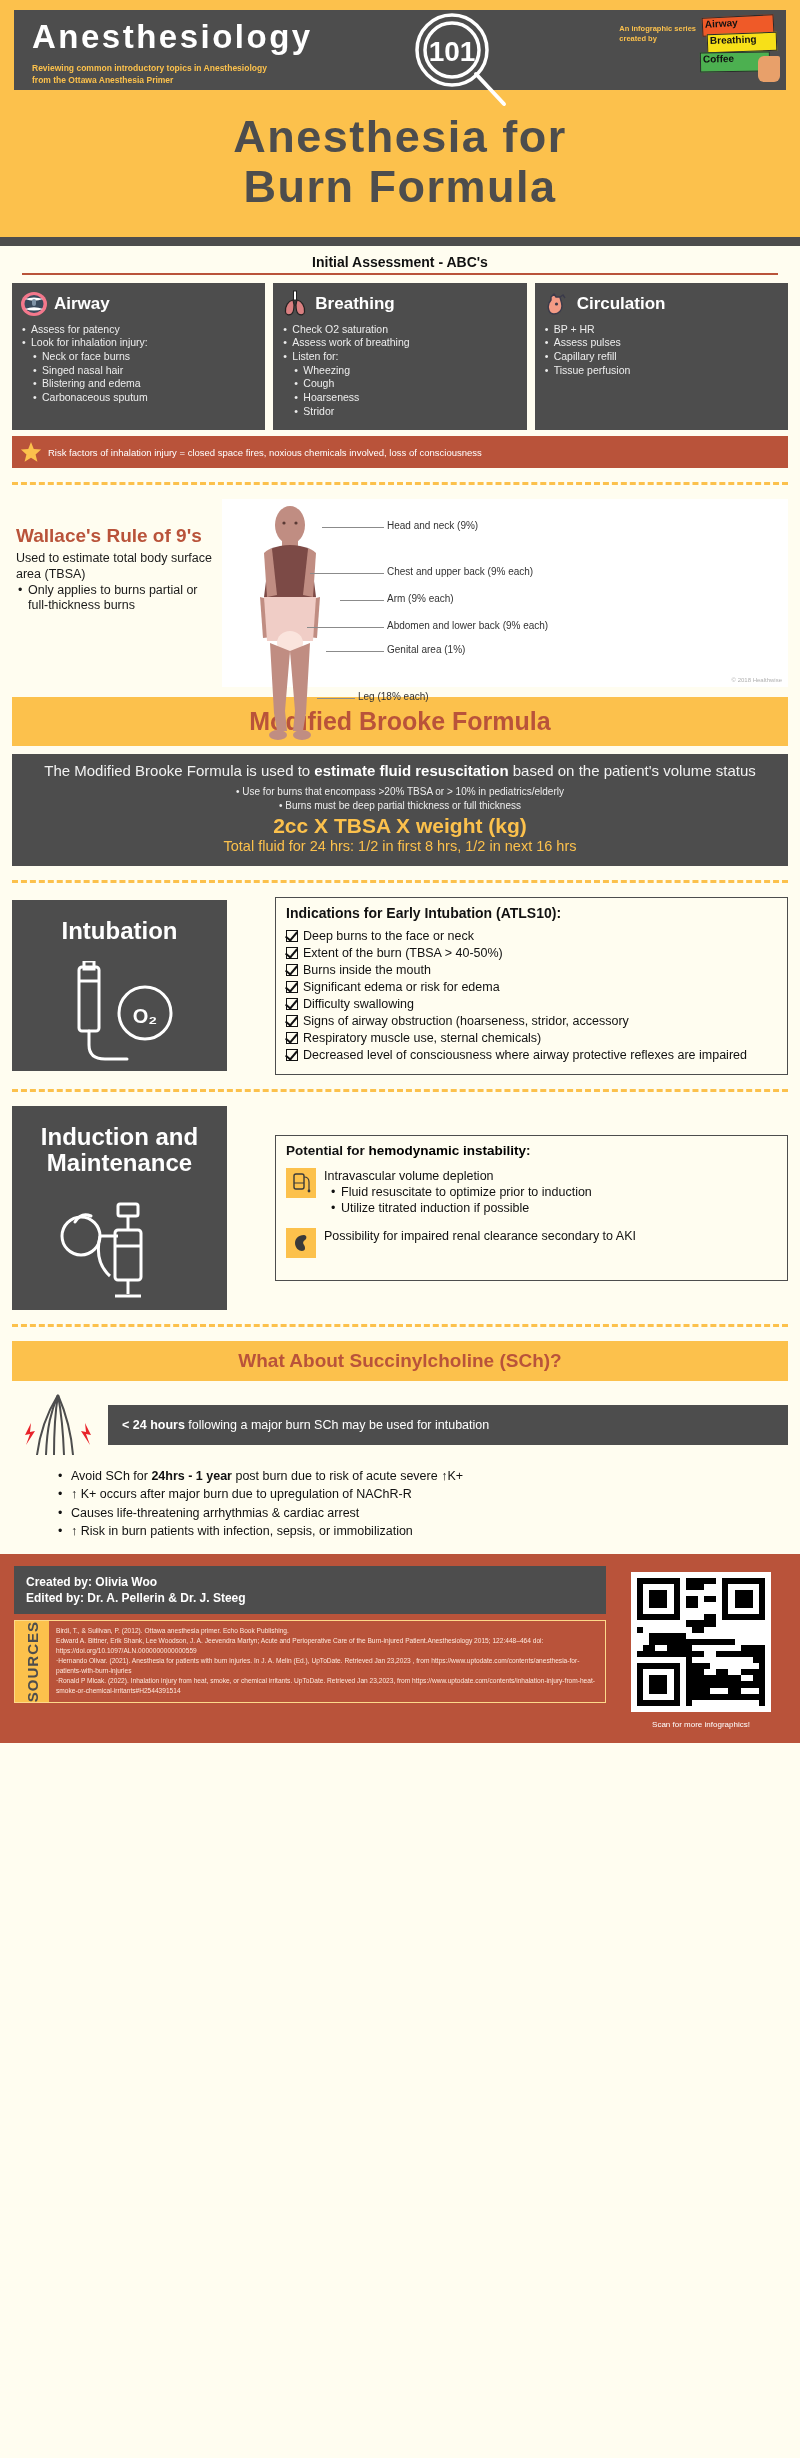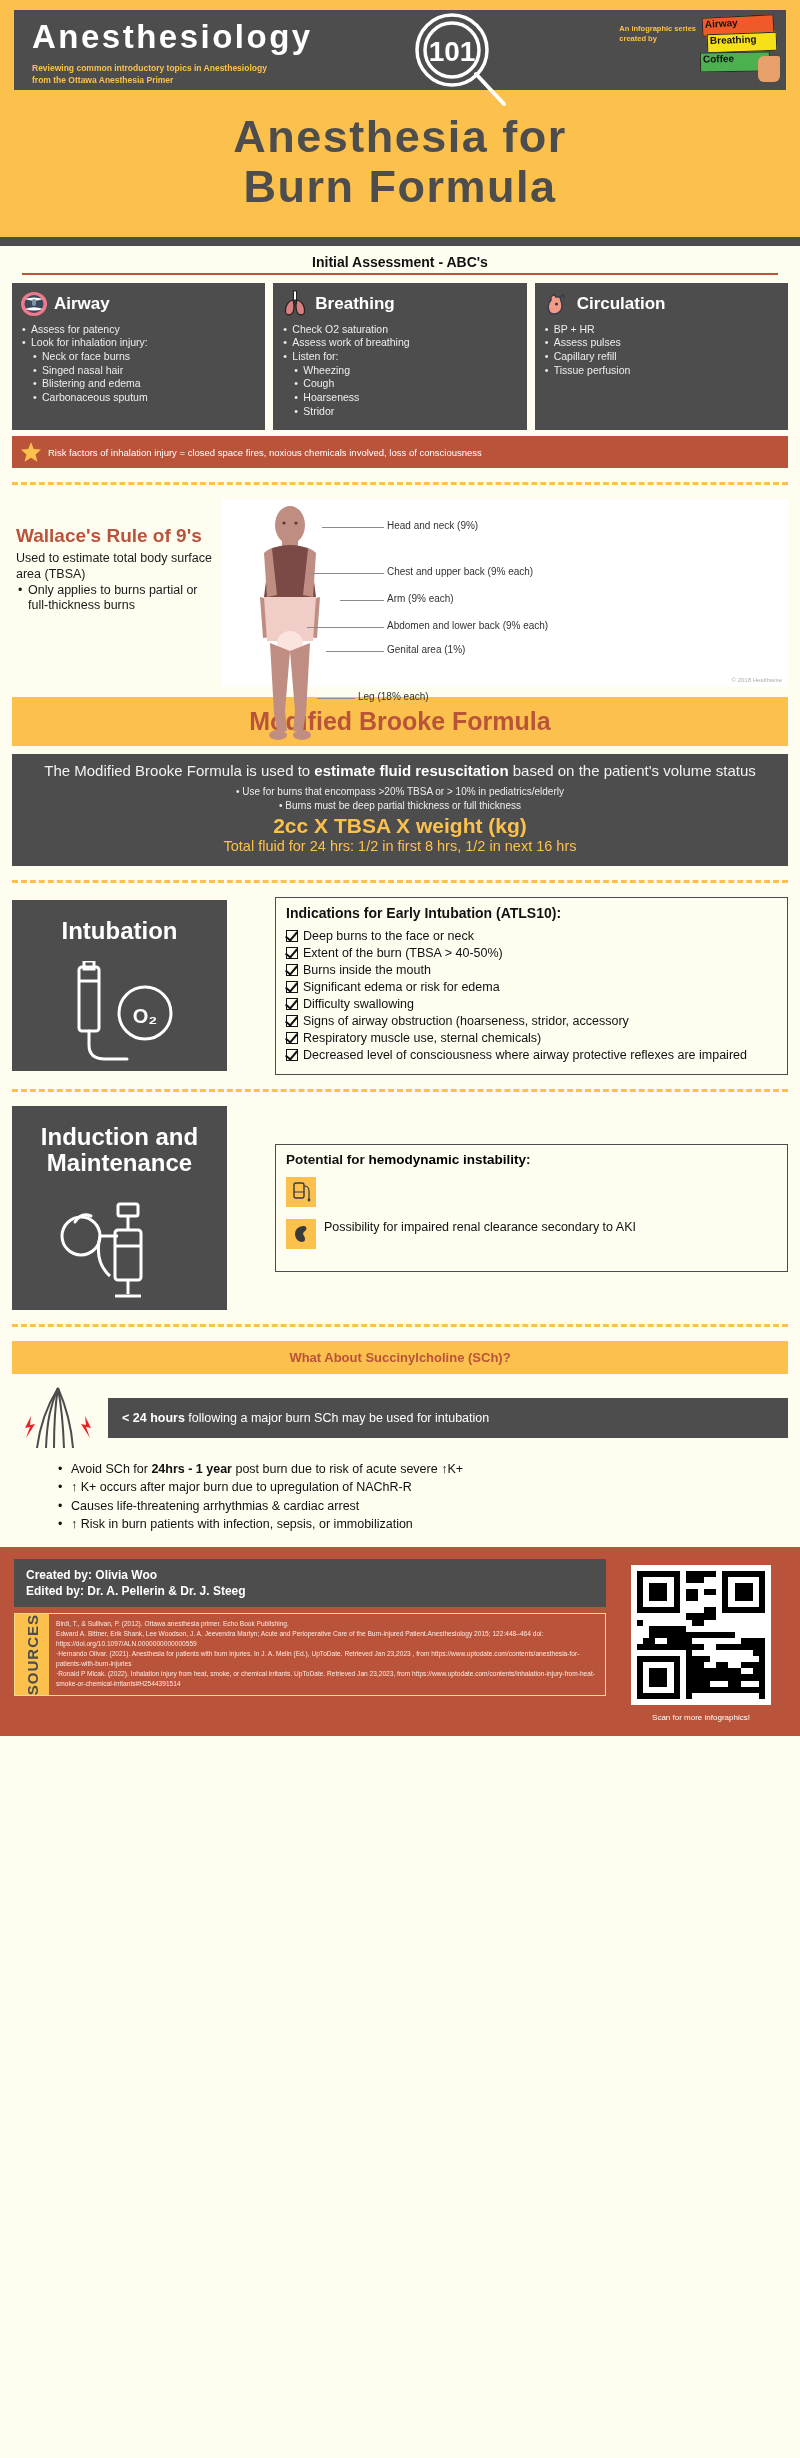--- a/index.html
+++ b/index.html
@@ -102,21 +102,21 @@
   .ind-item { display:flex; gap:8px; margin-bottom:12px; align-items:flex-start; }
   .ind-ico { flex:0 0 auto; width:30px; height:30px; background:#fcc14c; display:flex;
              align-items:center; justify-content:center; }
   .ind-txt { font-size:12.5px; line-height:1.3; color:#111; }
   .ind-txt ul { list-style:none; margin-left:4px; }
   .ind-txt li { padding-left:13px; position:relative; }
   .ind-txt li:before { content:"•"; position:absolute; left:3px; }
 
   
   .sch-banner { background:#fcc14c; margin:0 12px; text-align:center; padding:9px 0; }
-  .sch-banner .t { color:#b9533a; font-size:13px; font-weight:bold; }
+  .sch-banner .t { color:#b9533a; font-size:19px; font-weight:bold; }
   .sch-row { display:flex; align-items:center; margin:12px 12px 0 12px; gap:4px; }
   .sch-ico { width:92px; flex:0 0 auto; display:flex; justify-content:center; }
   .sch-bar { flex:1; background:#4d4d4d; padding:13px 14px; color:#fff; font-size:12.5px; }
   .sch-list { margin:10px 40px 0 58px; list-style:none; }
   .sch-list li { font-size:12.5px; line-height:1.45; color:#111; padding-left:13px; position:relative; }
   .sch-list li:before { content:"•"; position:absolute; left:0; }
 
   
   .footer { background:#b9533a; margin-top:14px; padding:12px 14px 14px 14px; display:flex; gap:10px; }
   .foot-left { flex:1; }
@@ -404,20 +404,27 @@
 
       <div class="ind-item">
         <div class="ind-ico">
           <svg width="20" height="24" viewBox="0 0 20 24">
             <rect x="3" y="3" width="10" height="15" rx="2" fill="none" stroke="#3a3a3a" stroke-width="1.4"></rect>
             <line x1="3" y1="12" x2="13" y2="12" stroke="#3a3a3a" stroke-width="1"></line>
             <path d="M13 6 q5 0 5 5 v8" fill="none" stroke="#3a3a3a" stroke-width="1.2"></path>
             <circle cx="18" cy="20" r="1.4" fill="#3a3a3a"></circle>
           </svg>
         </div>
+        <div class="ind-txt">
+          <div>Intravascular volume depletion</div>
+          <ul>
+            <li>Fluid resuscitate to optimize prior to induction</li>
+            <li>Utilize titrated induction if possible</li>
+          </ul>
+        </div>
       </div>
 
 
       <div class="ind-item">
         <div class="ind-ico">
           <svg width="22" height="22" viewBox="0 0 22 22">
             <path d="M14 3 C8 3 5 7 5 11 C5 16 9 19 12 19 C15 19 16 16 14 13 C12.5 11 13 9 15 8 C17 7 17 3 14 3z" fill="#3a3a3a"></path>
           </svg>
         </div>
         <div class="ind-txt">

